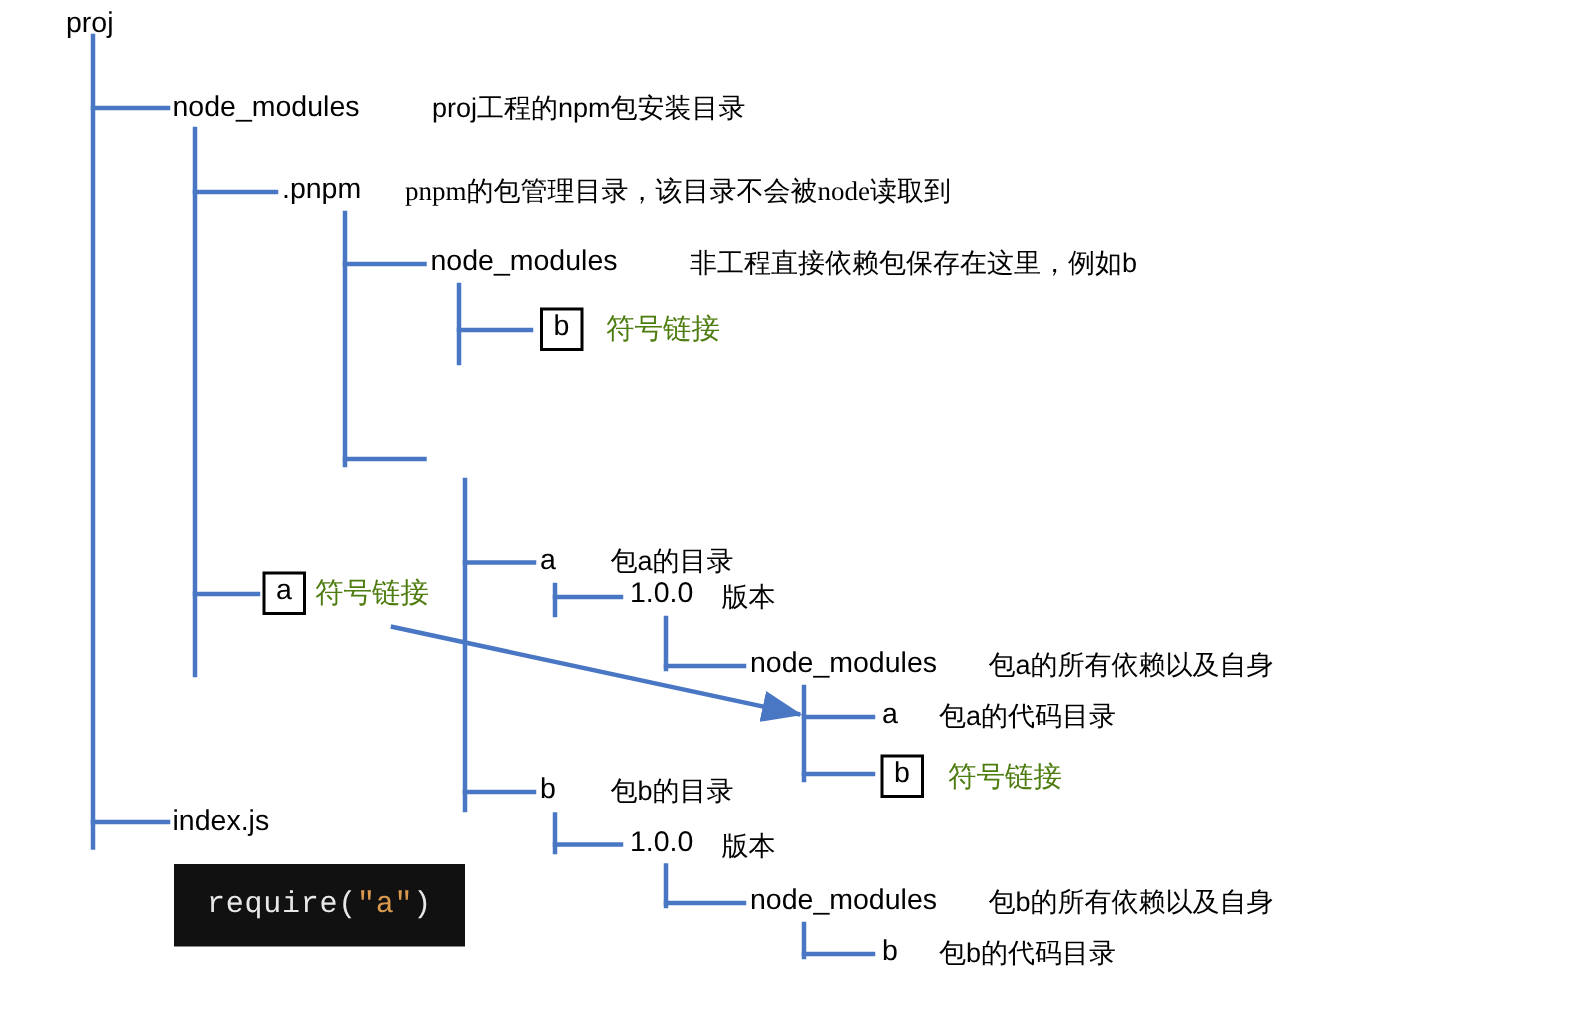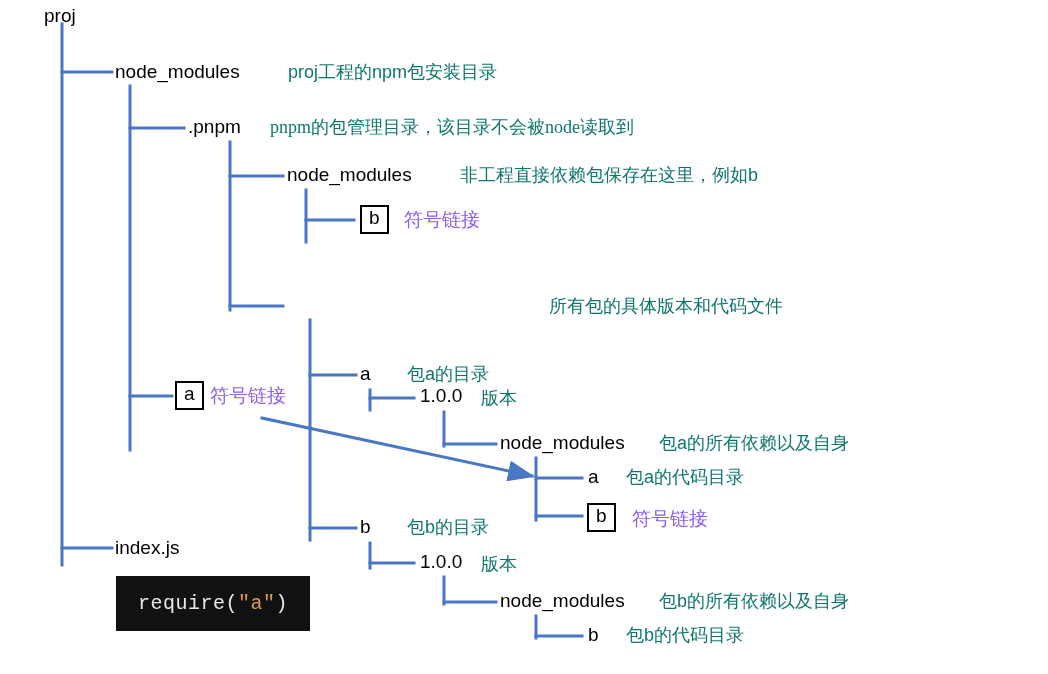--- a/index.html
+++ b/index.html
@@ -33,24 +33,24 @@
     line-height: 1;
   }
   .note {
     position: absolute;
     white-space: nowrap;
     font-size: 18px;
     color: #4a8a4a;
     line-height: 1;
   }
   .note.green {
-    color: #0f766e;
+    color: #000000;
   }
   .note.red {
-    color: #8b5cf6;
+    color: #4d7c0f;
     font-size: 19px;
   }
   .boxed {
     position: absolute;
     border: 2px solid #000000;
     padding: 1px 7px 3px 7px;
     font-size: 19px;
     color: #000000;
     background: #ffffff;
     line-height: 1.1;
@@ -137,21 +137,20 @@
   <div class="node" style="left:115px; top:538px;">index.js</div>
 
   <div class="boxed" style="left:360px; top:205px;">b</div>
   <div class="boxed" style="left:175px; top:381px;">a</div>
   <div class="boxed" style="left:587px; top:503px;">b</div>
 
   <div class="note green" style="left:288px; top:63px;">proj工程的npm包安装目录</div>
   <div class="note green" style="left:270px; top:118px;font-family:Liberation Serif, serif;">pnpm的包管理目录，该目录不会被node读取到</div>
   <div class="note green" style="left:460px; top:166px;">非工程直接依赖包保存在这里，例如b</div>
   <div class="note red" style="left:404px; top:210px;">符号链接</div>
-  <div class="note green" style="left:549px; top:297px;">所有包的具体版本和代码文件</div>
   <div class="note green" style="left:407px; top:365px;">包a的目录</div>
   <div class="note green" style="left:481px; top:389px;">版本</div>
   <div class="note green" style="left:659px; top:434px;">包a的所有依赖以及自身</div>
   <div class="note green" style="left:626px; top:468px;">包a的代码目录</div>
   <div class="note red" style="left:210px; top:386px;">符号链接</div>
   <div class="note green" style="left:407px; top:518px;">包b的目录</div>
   <div class="note red" style="left:632px; top:509px;">符号链接</div>
   <div class="note green" style="left:481px; top:555px;">版本</div>
   <div class="note green" style="left:659px; top:592px;">包b的所有依赖以及自身</div>
   <div class="note green" style="left:626px; top:626px;">包b的代码目录</div>

